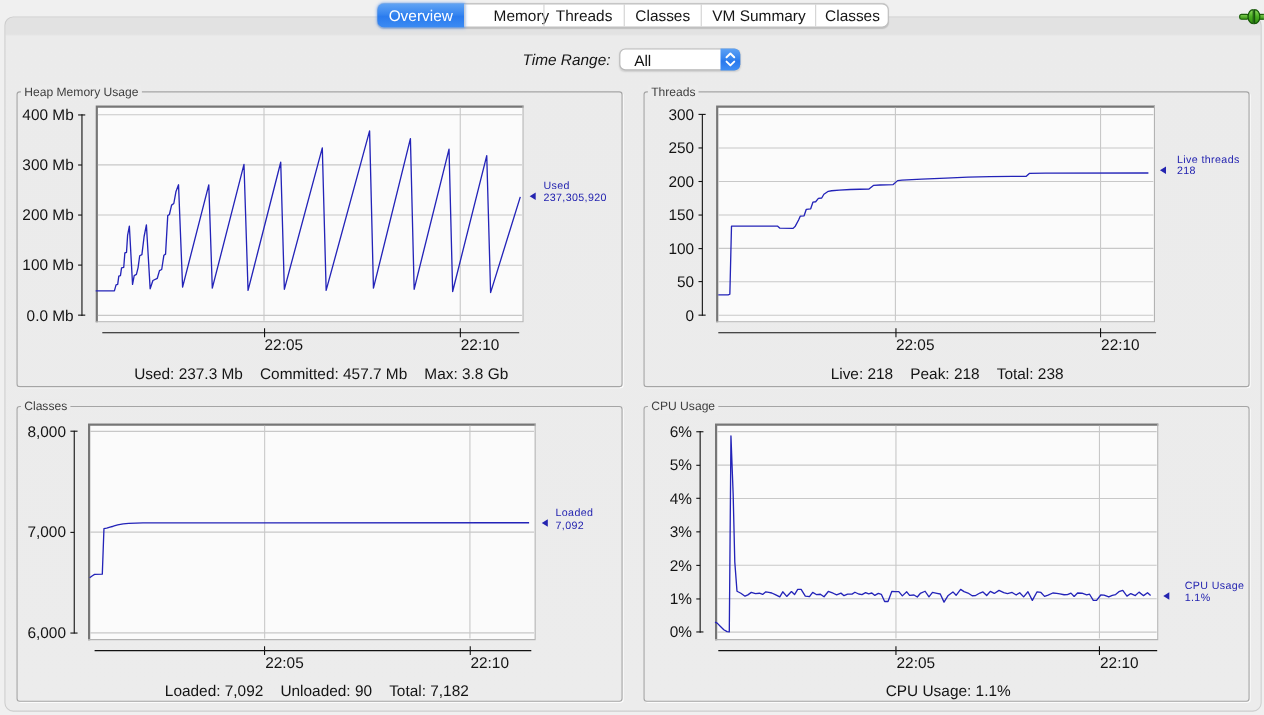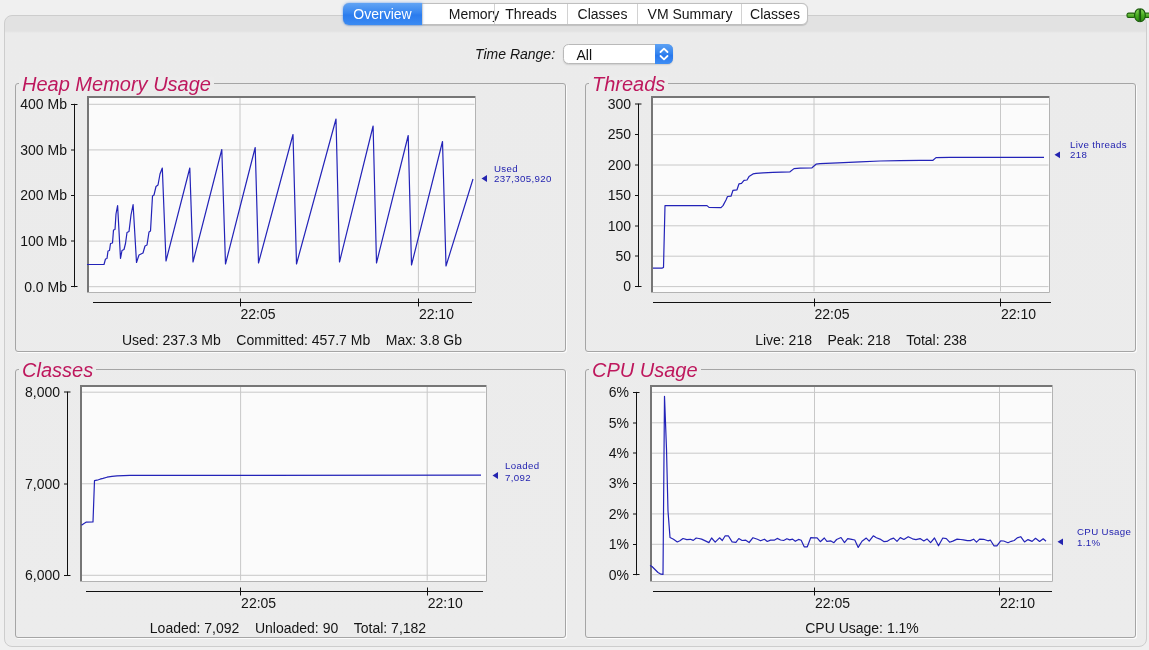--- a/index.html
+++ b/index.html
@@ -3,22 +3,22 @@
 <meta charset="utf-8">
 <style>
 html,body{margin:0;padding:0;}
 body{width:1149px;height:650px;position:relative;overflow:hidden;background:#f0f0f0;
      font-family:"Liberation Sans",sans-serif;}
 #panel{position:absolute;left:4px;top:15px;width:1143px;height:632px;
   border:1px solid #cdcdcd;border-radius:8px;box-sizing:border-box;
   background:linear-gradient(to bottom,#e2e2e2 0px,#e2e2e2 15px,#ebebeb 17px,#ececec 100%);}
 .gbox{position:absolute;border:1px solid #a5a5a5;border-radius:3px;
   box-shadow:1px 1px 0 rgba(255,255,255,.85);box-sizing:border-box;}
-.gtitle{position:absolute;font-size:20px;color:#be185d;background:#ececec;
-  padding:0 3px;line-height:14px;white-space:nowrap;font-style:italic;}
+.gtitle{position:absolute;font-size:11px;color:#404040;background:#ececec;
+  padding:0 3px;line-height:14px;white-space:nowrap;}
 #tabbar{position:absolute;left:343px;top:3px;width:465px;height:22px;
   background:#fff;border:1px solid #bfbfbf;border-radius:6px;box-sizing:border-box;
   box-shadow:0 0.5px 1px rgba(0,0,0,.15);}
 .tab{position:absolute;top:0;height:20px;line-height:20px;text-align:center;
   font-size:14px;color:#161616;}
 .tabdiv{position:absolute;top:0;width:1px;height:20px;background:#d2d2d2;}
 #seltab{position:absolute;left:-1px;top:-1px;width:79px;height:22px;line-height:22px;
   text-align:center;color:#fff;font-size:14px;border-radius:6px 0 0 6px;
   background:linear-gradient(to bottom,#62a4f4 0%,#3786f0 45%,#2a7bee 55%,#3b8bf3 100%);
   box-shadow:0 0 3px rgba(70,140,245,.75);}

